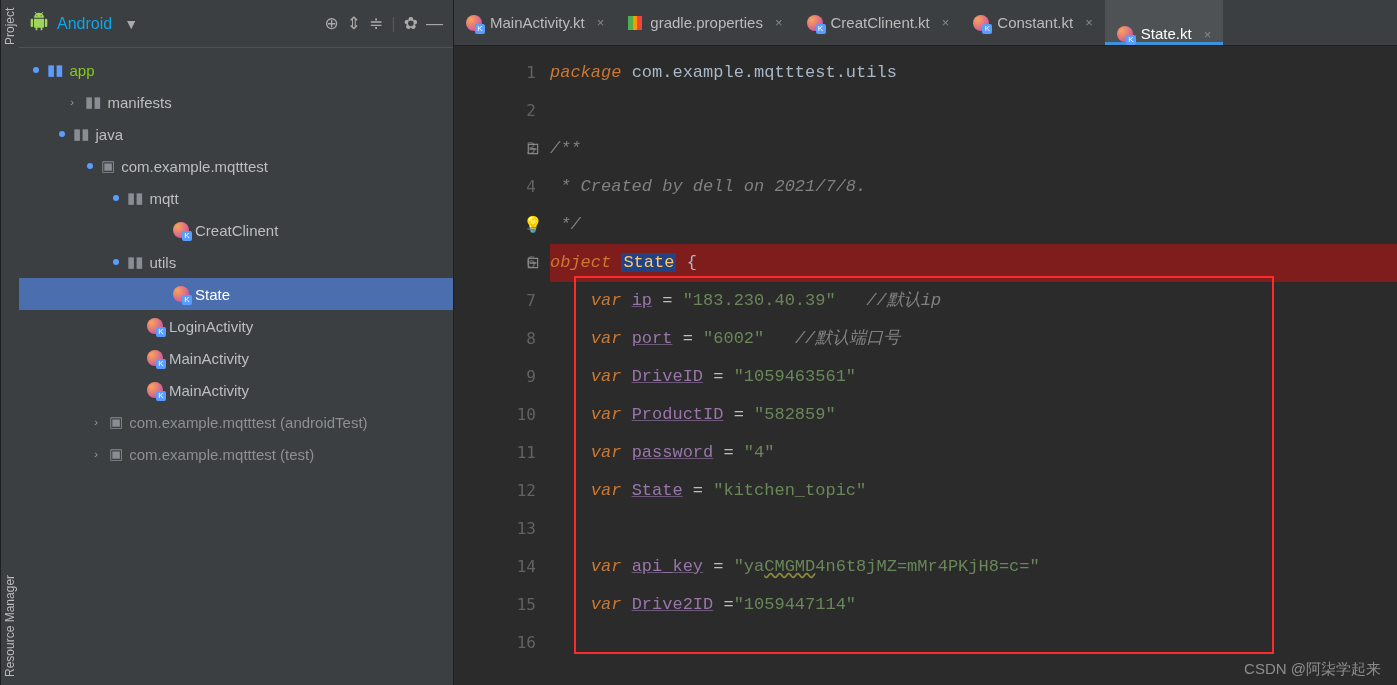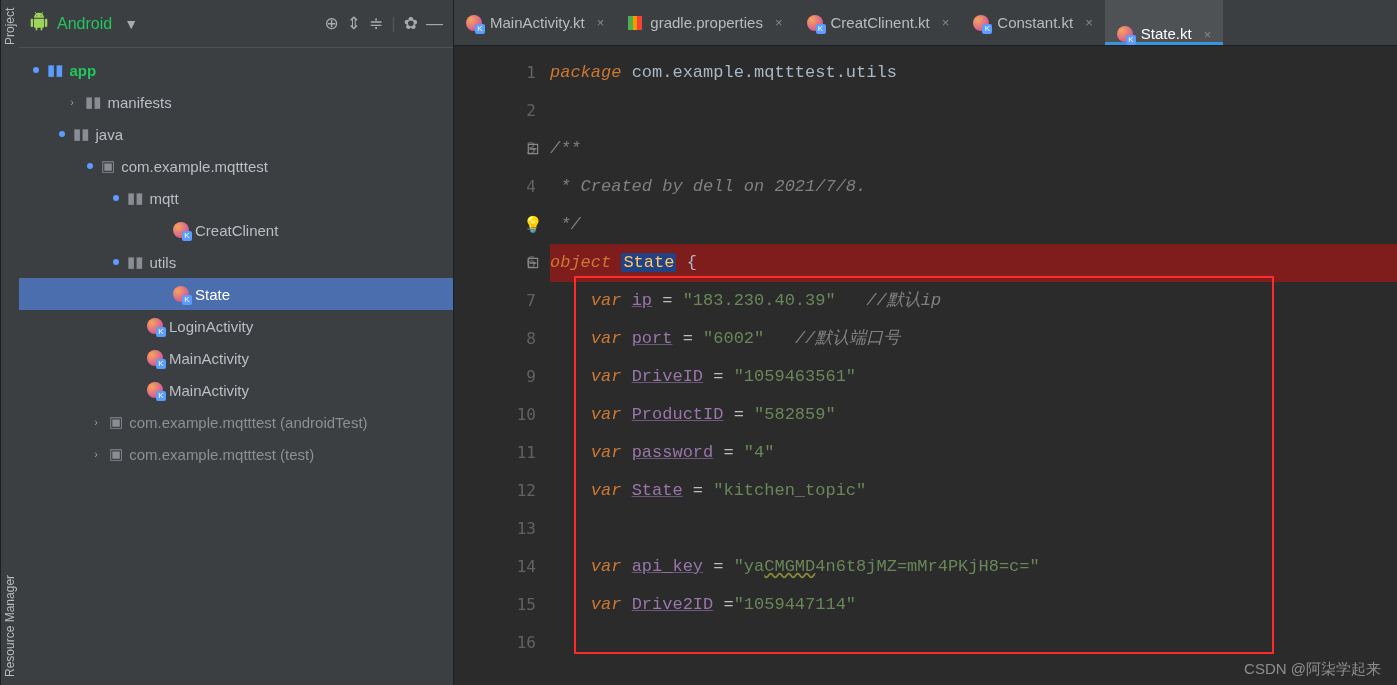--- a/index.html
+++ b/index.html
@@ -2,21 +2,21 @@
 <html><head>
 <meta charset="utf-8">
 <style>
   * { margin: 0; padding: 0; box-sizing: border-box; }
   body { font-family: "Segoe UI", Arial, sans-serif; background: #2b2d30; color: #bcbec4; font-size: 14px; overflow: hidden; width: 1397px; height: 685px; display: flex; }
   .vtab { background: #3c3f41; color: #bbb; writing-mode: vertical-rl; transform: rotate(180deg); padding: 8px 2px; border-right: 1px solid #1e1f22; font-size: 12px; display: flex; gap: 6px; align-items: center; height: 100%; }
   .vtab .split { flex: 1; }
   .sidebar { width: 435px; background: #3c3f41; border-right: 1px solid #1e1f22; display: flex; flex-direction: column; }
   .side-head { height: 48px; display: flex; align-items: center; padding: 0 10px; border-bottom: 1px solid #4e5254; gap: 8px; }
   .side-head .andro-ico { color: #9fd55b; }
-  .side-head .title { color: #22c55e; font-size: 16px; }
+  .side-head .title { color: #0ea5e9; font-size: 16px; }
   .side-head .drop { color: #aaa; margin-left: 4px; }
   .side-head .spacer { flex: 1; }
   .side-head .tool-ico { color: #aaa; font-size: 17px; cursor: pointer; }
   .tree { padding: 6px 0; font-size: 15px; user-select: none; }
   .node { display: flex; align-items: center; height: 32px; padding-left: var(--pad); gap: 6px; cursor: pointer; }
   .node.sel { background: #4b6eaf; color: #fff; }
   .arrow { width: 14px; color: #9aa0a6; font-size: 11px; display: inline-block; text-align: center; }
   .empty { width: 14px; display: inline-block; }
   .ico-folder { color: #8a8d93; }
   .ico-folder.app { color: #5a9cff; }
@@ -78,21 +78,21 @@
     <span class="tool-ico">⇕</span>
     <span class="tool-ico">≑</span>
     <span class="tool-ico" style="color:#555;">|</span>
     <span class="tool-ico">✿</span>
     <span class="tool-ico">—</span>
   </div>
   <div class="tree">
     <div class="node" style="--pad:14px">
         <span class="dot"></span>
         <span class="ico-folder app">▮▮</span>
-        <span class="label" style="color:#22c55e;font-weight:700">app</span>
+        <span class="label" style="color:#84cc16;font-weight:400">app</span>
       </div>
     <div class="node" style="--pad:46px">
         <span class="arrow">›</span>
         <span class="ico-folder">▮▮</span>
         <span class="label">manifests</span>
       </div>
     <div class="node" style="--pad:40px">
         <span class="dot"></span>
         <span class="ico-folder">▮▮</span>
         <span class="label">java</span>

